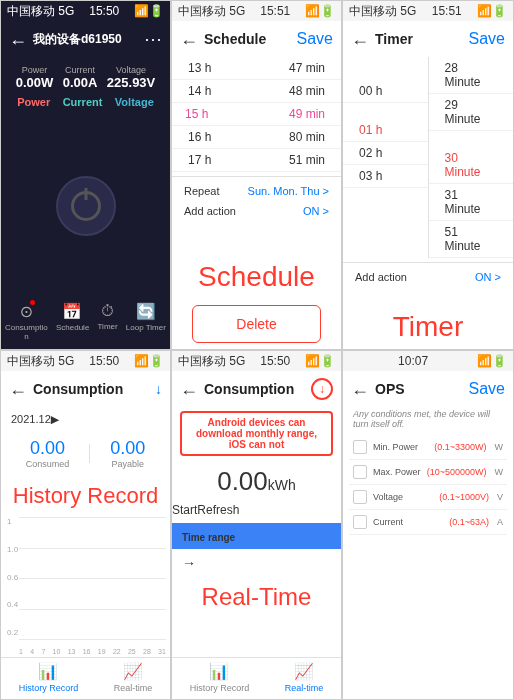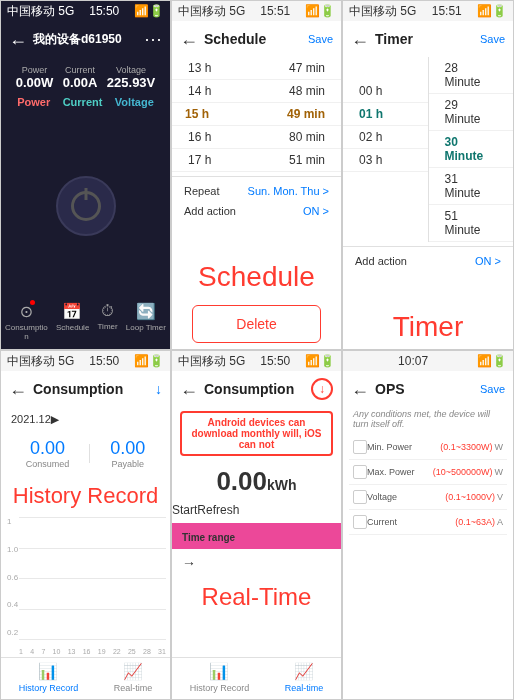--- a/index.html
+++ b/index.html
@@ -55,21 +55,21 @@
       cursor: pointer;
       margin-right: 6px;
     }
     .nav-title {
       font-size: 14px;
       font-weight: 600;
       color: #222;
       flex: 1;
     }
     .nav-action {
-      font-size: 11px;
+      font-size: 16px;
       color: #007aff;
       cursor: pointer;
     }
     .nav-more {
       font-size: 18px;
       color: #555;
     }
 
     
     .cell-device { background: #1a1a2e; }
@@ -166,22 +166,22 @@
     }
     .schedule-row {
       display: flex;
       justify-content: space-between;
       padding: 4px 16px;
       font-size: 12px;
       color: #333;
       border-bottom: 0.5px solid #f0f0f0;
     }
     .schedule-row.highlighted {
-      color: #a16207;
-      font-weight: 700;
+      color: #ec4899;
+      font-weight: 400;
       padding-left: 13px;
     }
     .schedule-divider {
       height: 1px;
       background: #e0e0e0;
       margin: 4px 0;
     }
     .schedule-repeat {
       display: flex;
       justify-content: space-between;
@@ -225,22 +225,23 @@
     }
     .timer-row {
       display: flex;
       justify-content: space-between;
       padding: 4px 16px;
       font-size: 12px;
       color: #333;
       border-bottom: 0.5px solid #f0f0f0;
     }
     .timer-row.highlighted {
-      color: #0f766e;
-      font-weight: 700;
+      color: #ef4444;
+      font-weight: 400;
+      margin-top: 16px;
     }
     .timer-add-action {
       display: flex;
       justify-content: space-between;
       align-items: center;
       padding: 4px 12px;
       font-size: 11px;
       color: #333;
     }
     .timer-title-big {
@@ -354,38 +355,38 @@
       border-radius: 4px;
       padding: 4px 6px;
       text-align: center;
       font-size: 10px;
       color: #ff3b30;
       font-weight: 600;
     }
     .kwh-display {
       text-align: center;
       font-size: 26px;
-      font-weight: 700;
+      font-weight: 400;
       color: #333;
       padding: 6px 0 2px;
     }
     .kwh-display .unit { font-size: 14px; }
     .start-refresh {
       display: flex;
       justify-content: flex-start;
       padding: 4px 0 6px;
     }
     .sr-btn {
       font-size: 12px;
       color: #333;
       cursor: pointer;
     }
     .time-range-section {
       padding: 4px 10px;
-      background: #ec4899;
+      background: #3b82f6;
     }
     .time-range-label {
       font-size: 10px;
       font-weight: 600;
       color: #333;
     }
     .time-range-arrow {
       font-size: 14px;
       color: #333;
       padding: 4px 10px;
@@ -402,20 +403,21 @@
       font-size: 9px;
       color: #888;
       font-style: italic;
     }
     .ops-list { flex: 1; overflow: hidden; padding: 0 6px; }
     .ops-row {
       display: flex;
       align-items: center;
       padding: 5px 4px;
       border-bottom: 0.5px solid #f0f0f0;
+      gap: 6px;
     }
     .ops-checkbox {
       width: 14px; height: 14px;
       border: 1px solid #ccc;
       border-radius: 2px;
       flex-shrink: 0;
     }
     .ops-row-label { font-size: 9px; color: #555; flex: 1; }
     .ops-row-range { font-size: 9px; color: #ff3b30; font-weight: 500; }
     .ops-row-unit { font-size: 9px; color: #888; margin-left: 2px; }
@@ -656,21 +658,21 @@
     <span>中国移动 5G</span>
     <span>15:50</span>
     <span>📶🔋</span>
   </div>
   <div class="nav-bar">
     <span class="nav-back">←</span>
     <span class="nav-title">Consumption</span>
     <div class="arrow-circle">↓</div>
   </div>
   <div class="android-notice">Android devices can download
-monthly will, iOS can not</div>
+monthly range, iOS can not</div>
   <div class="kwh-display">
     <span>0.00</span><span class="unit">kWh</span>
   </div>
   <div class="start-refresh">
     <span class="sr-btn">Start</span>
     <span class="sr-btn">Refresh</span>
   </div>
   <div class="time-range-section">
     <span class="time-range-label">Time range</span>
   </div>

